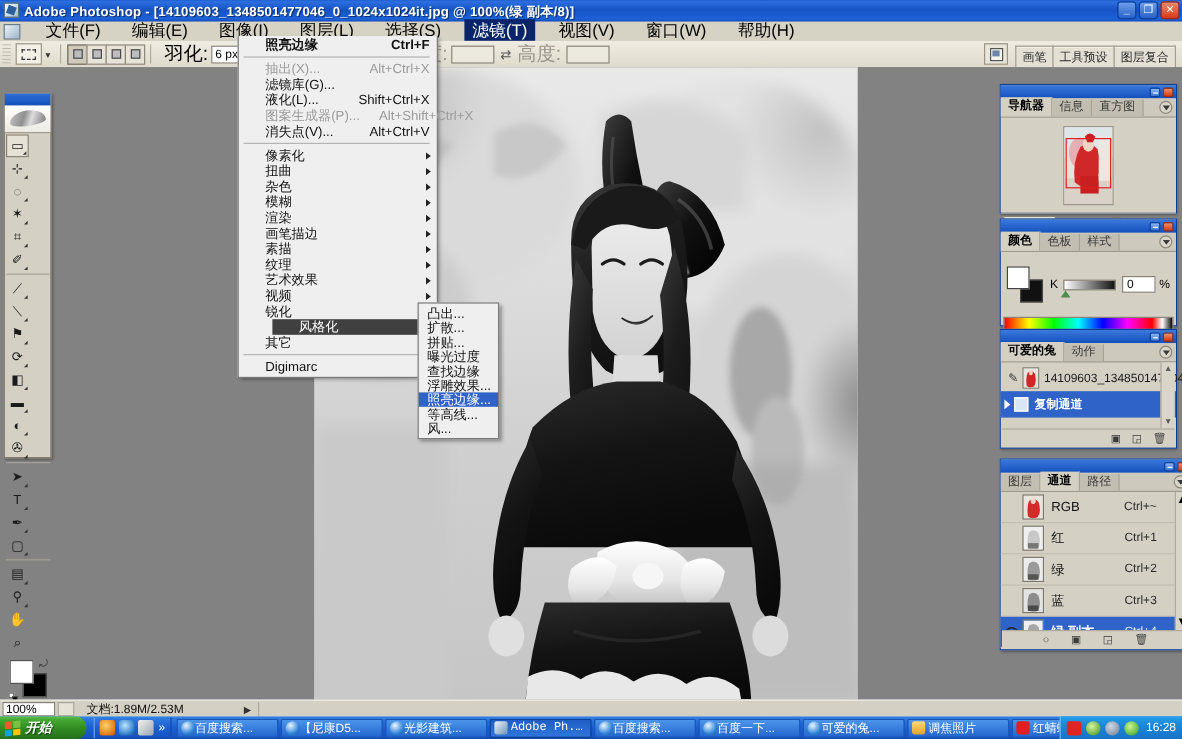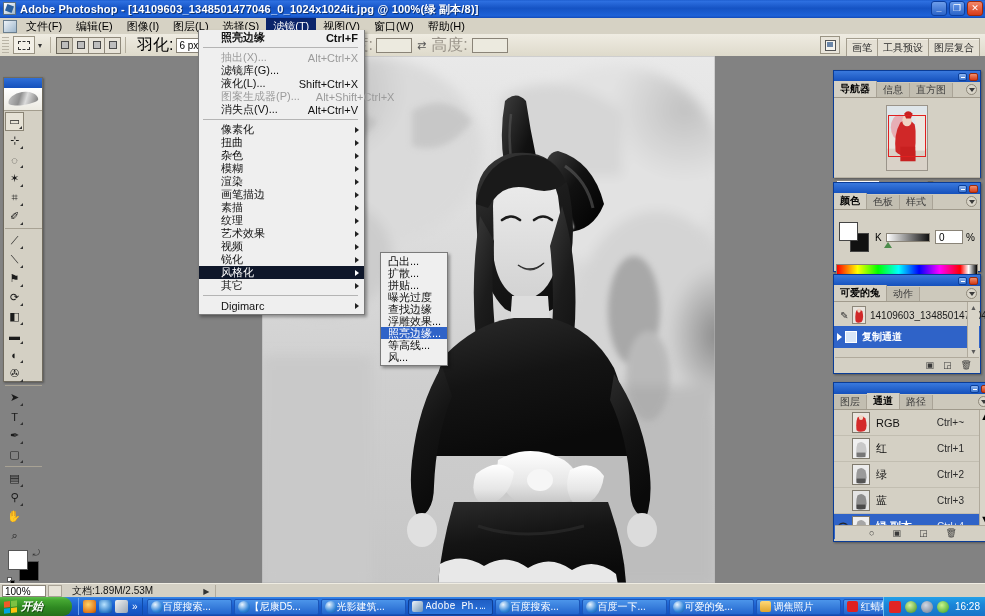--- a/index.html
+++ b/index.html
@@ -41,21 +41,21 @@
   .tb-btn.close{background:linear-gradient(to bottom,#f2886a,#d63a1a);border-color:#9e2a0d;}
 
   
   .menubar{
     position:absolute;left:0;top:18px;width:985px;height:16px;
     background:#d6d2c4;display:flex;align-items:center;
     border-bottom:1px solid #b5b0a0;
   }
   .mb-appicon{width:14px;height:13px;margin:0 2px 0 3px;
     background:linear-gradient(135deg,#eef3f8,#9db6cc);border:1px solid #6a7e8e;box-sizing:border-box;}
-  .mb-item{padding:1px 7px;color:#000;font-size:11px;white-space:nowrap;cursor:default;}
+  .mb-item{padding:1px 7px;color:#000;font-size:14px;white-space:nowrap;cursor:default;margin-left:12px;}
   .mb-item.active{background:#0a246a;color:#fff;}
 
   
   .optbar{
     position:absolute;left:0;top:34px;width:985px;height:22px;
     background:linear-gradient(to bottom,#efece2,#dedacb);
     border-bottom:1px solid #a8a294;display:flex;align-items:center;
   }
   .grip{width:7px;height:18px;margin-left:2px;
     background-image:repeating-linear-gradient(to bottom,#b9b4a6 0 1px,transparent 1px 3px);
@@ -130,31 +130,31 @@
   
   .fmenu{
     position:absolute;left:198px;top:30px;width:165px;
     background:#efefef;border:1px solid #7a7a7a;border-top:none;
     box-shadow:2px 2px 3px rgba(0,0,0,.35);z-index:60;padding:1px 0 2px 0;
   }
   .fmi{height:13px;display:flex;align-items:center;padding:0 6px 0 22px;
     font-size:11px;color:#111;white-space:nowrap;position:relative;cursor:default;}
   .fmi.bold{font-weight:bold;}
   .fmi.dis{color:#9b9b9b;}
-  .fmi.sel{background:#0f172a;color:#fff;}
+  .fmi.sel{background:#404040;color:#fff;margin-left:28px;}
   .fmi .sc{margin-left:auto;padding-left:16px;font-size:11px;}
   .fmi.dis .sc{color:#9b9b9b;}
   .fmi .sub{position:absolute;right:5px;top:4px;width:0;height:0;
     border-top:3px solid transparent;border-bottom:3px solid transparent;border-left:4px solid #222;}
   .fmi.sel .sub{border-left-color:#fff;}
   .fmsep{height:1px;background:#b4b4b4;margin:3px 6px 3px 4px;}
 
   
   .smenu{
-    position:absolute;left:380px;top:252px;width:66px;
+    position:absolute;left:348px;top:252px;width:66px;
     background:#efefef;border:1px solid #7a7a7a;
     box-shadow:2px 2px 3px rgba(0,0,0,.35);z-index:70;padding:2px 0;
   }
   .smi{height:12px;display:flex;align-items:center;padding:0 4px 0 7px;font-size:11px;color:#111;white-space:nowrap;}
   .smi.sel{background:#2f63c8;color:#fff;}
 
   
   .pal{position:absolute;background:#d4d0c4;border:1px solid #0a3c96;box-sizing:border-box;
     box-shadow:1px 1px 2px rgba(0,0,0,.35);}
   .pal-tbar{height:11px;background:linear-gradient(to bottom,#3a79dd,#1450bc);display:flex;

